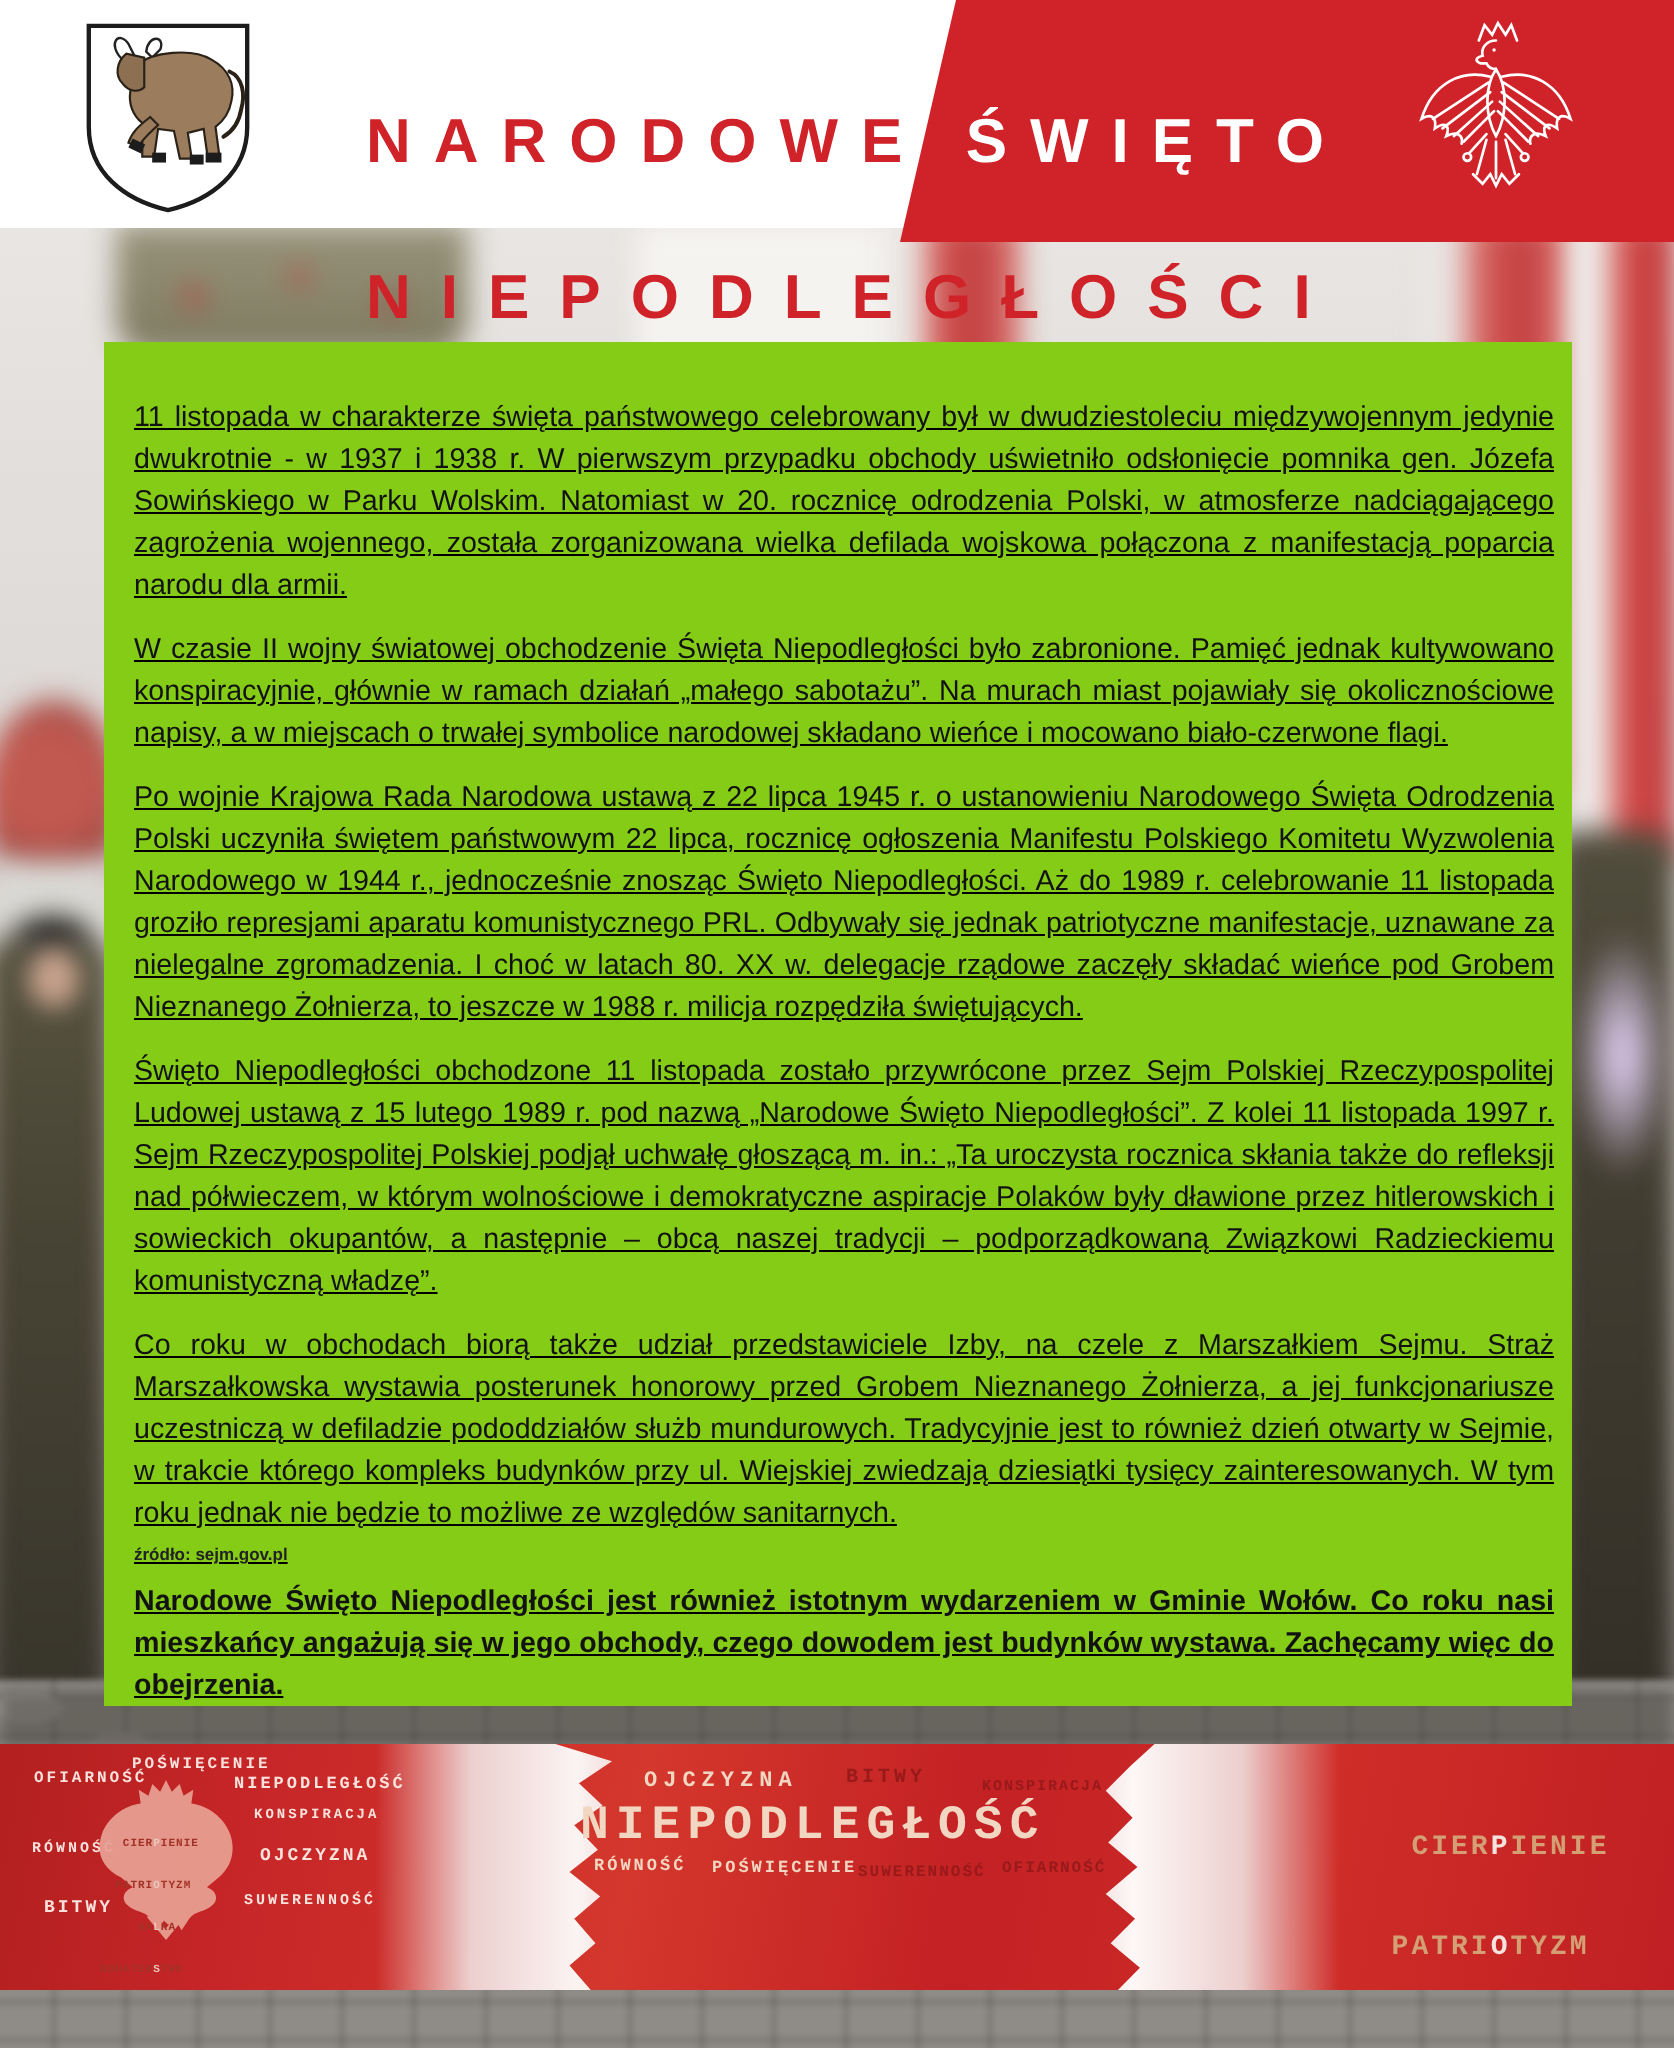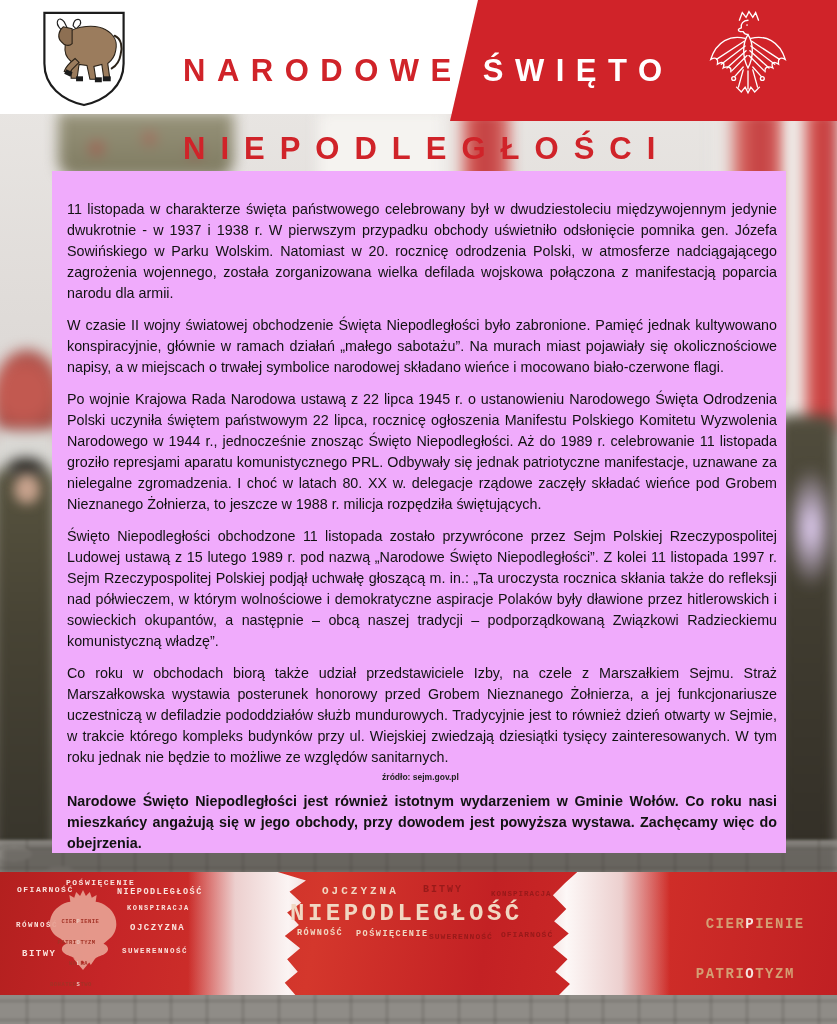--- a/index.html
+++ b/index.html
@@ -51,24 +51,24 @@
   .title{position:absolute;left:183px;top:16px;font-weight:bold;color:#d02329;white-space:pre;}
   .title .l1{font-size:31px;line-height:37px;letter-spacing:11.5px;}
   .title .l2{font-size:31px;line-height:37px;letter-spacing:15px;margin-top:5px;}
   .title-clip{position:absolute;left:0;top:0;width:837px;height:121px;
     clip-path:polygon(478px 0,837px 0,837px 121px,450px 121px);}
   .title-clip .title{color:#ffffff;}
   .crest{position:absolute;left:38px;top:9px;}
   .eagle{position:absolute;left:705px;top:9px;}
 
   
-  .card{position:absolute;left:52px;top:171px;width:734px;height:682px;background:#f0abfc;z-index:4;
-    box-sizing:border-box;padding:28px 9px 0 15px;}
+  .card{position:absolute;left:52px;top:171px;width:734px;height:682px;background:#84cc16;z-index:4;
+    box-sizing:border-box;padding:28px 9px 0 15px;text-decoration:underline;}
   .card p{margin:0 0 11px 0;font-size:14.3px;line-height:21px;text-align:justify;color:#121212;}
-  .source{text-align:center;font-size:8.5px;color:#222;margin:-7px 3px 9px 0;font-weight:bold;}
+  .source{text-align:left;font-size:8.5px;color:#222;margin:-7px 3px 9px 0;font-weight:bold;}
   .bold-par{font-weight:bold;}
   .closing{margin-top:33px !important;}
 
   
   .banner{position:absolute;left:0;top:872px;width:837px;height:123px;z-index:3;overflow:hidden;
     background:linear-gradient(100deg,#b3201f 0%,#c52527 14%,#d4372c 38%,#c32124 58%,#cf2d28 78%,#c02023 100%);}
   .splash{position:absolute;top:0;height:123px;}
   .splash-a{left:188px;width:118px;
     background:linear-gradient(90deg,rgba(249,231,230,0) 0%,#eccfce 40%,#fbf4f3 85%,#f3e0df 100%);
     clip-path:polygon(0 0,76% 0,100% 7%,86% 16%,96% 25%,84% 33%,94% 43%,82% 52%,95% 62%,84% 71%,93% 81%,82% 90%,91% 100%,0 100%);}
@@ -159,21 +159,21 @@
     </span>
   </div>
 
   <div class="card">
     <p>11 listopada w charakterze święta państwowego celebrowany był w dwudziestoleciu międzywojennym jedynie dwukrotnie - w 1937 i 1938 r. W pierwszym przypadku obchody uświetniło odsłonięcie pomnika gen. Józefa Sowińskiego w Parku Wolskim. Natomiast w 20. rocznicę odrodzenia Polski, w atmosferze nadciągającego zagrożenia wojennego, została zorganizowana wielka defilada wojskowa połączona z manifestacją poparcia narodu dla armii.</p>
     <p>W czasie II wojny światowej obchodzenie Święta Niepodległości było zabronione. Pamięć jednak kultywowano konspiracyjnie, głównie w ramach działań „małego sabotażu”. Na murach miast pojawiały się okolicznościowe napisy, a w miejscach o trwałej symbolice narodowej składano wieńce i mocowano biało-czerwone flagi.</p>
     <p>Po wojnie Krajowa Rada Narodowa ustawą z 22 lipca 1945 r. o ustanowieniu Narodowego Święta Odrodzenia Polski uczyniła świętem państwowym 22 lipca, rocznicę ogłoszenia Manifestu Polskiego Komitetu Wyzwolenia Narodowego w 1944 r., jednocześnie znosząc Święto Niepodległości. Aż do 1989 r. celebrowanie 11 listopada groziło represjami aparatu komunistycznego PRL. Odbywały się jednak patriotyczne manifestacje, uznawane za nielegalne zgromadzenia. I choć w latach 80. XX w. delegacje rządowe zaczęły składać wieńce pod Grobem Nieznanego Żołnierza, to jeszcze w 1988 r. milicja rozpędziła świętujących.</p>
     <p>Święto Niepodległości obchodzone 11 listopada zostało przywrócone przez Sejm Polskiej Rzeczypospolitej Ludowej ustawą z 15 lutego 1989 r. pod nazwą „Narodowe Święto Niepodległości”. Z kolei 11 listopada 1997 r. Sejm Rzeczypospolitej Polskiej podjął uchwałę głoszącą m. in.: „Ta uroczysta rocznica skłania także do refleksji nad półwieczem, w którym wolnościowe i demokratyczne aspiracje Polaków były dławione przez hitlerowskich i sowieckich okupantów, a następnie – obcą naszej tradycji – podporządkowaną Związkowi Radzieckiemu komunistyczną władzę”.</p>
     <p>Co roku w obchodach biorą także udział przedstawiciele Izby, na czele z Marszałkiem Sejmu. Straż Marszałkowska wystawia posterunek honorowy przed Grobem Nieznanego Żołnierza, a jej funkcjonariusze uczestniczą w defiladzie pododdziałów służb mundurowych. Tradycyjnie jest to również dzień otwarty w Sejmie, w trakcie którego kompleks budynków przy ul. Wiejskiej zwiedzają dziesiątki tysięcy zainteresowanych. W tym roku jednak nie będzie to możliwe ze względów sanitarnych.</p>
     <div class="source">źródło: sejm.gov.pl</div>
-    <p class="bold-par">Narodowe Święto Niepodległości jest również istotnym wydarzeniem w Gminie Wołów. Co roku nasi mieszkańcy angażują się w jego obchody, przy dowodem jest powyższa wystawa. Zachęcamy więc do obejrzenia.</p>
+    <p class="bold-par">Narodowe Święto Niepodległości jest również istotnym wydarzeniem w Gminie Wołów. Co roku nasi mieszkańcy angażują się w jego obchody, czego dowodem jest budynków wystawa. Zachęcamy więc do obejrzenia.</p>
   </div>
 
   <div class="banner">
     <div class="splash splash-a"></div>
     <div class="splash splash-b"></div>
 
     <span class="bw w-white" style="left:17px;top:13px;">OFIARNOŚĆ</span>
     <span class="bw w-white" style="left:66px;top:6px;">POŚWIĘCENIE</span>
     <span class="bw w-white" style="left:117px;top:15px;font-size:8.5px;">NIEPODLEGŁOŚĆ</span>
     <span class="bw w-white" style="left:127px;top:32px;font-size:7px;">KONSPIRACJA</span>

